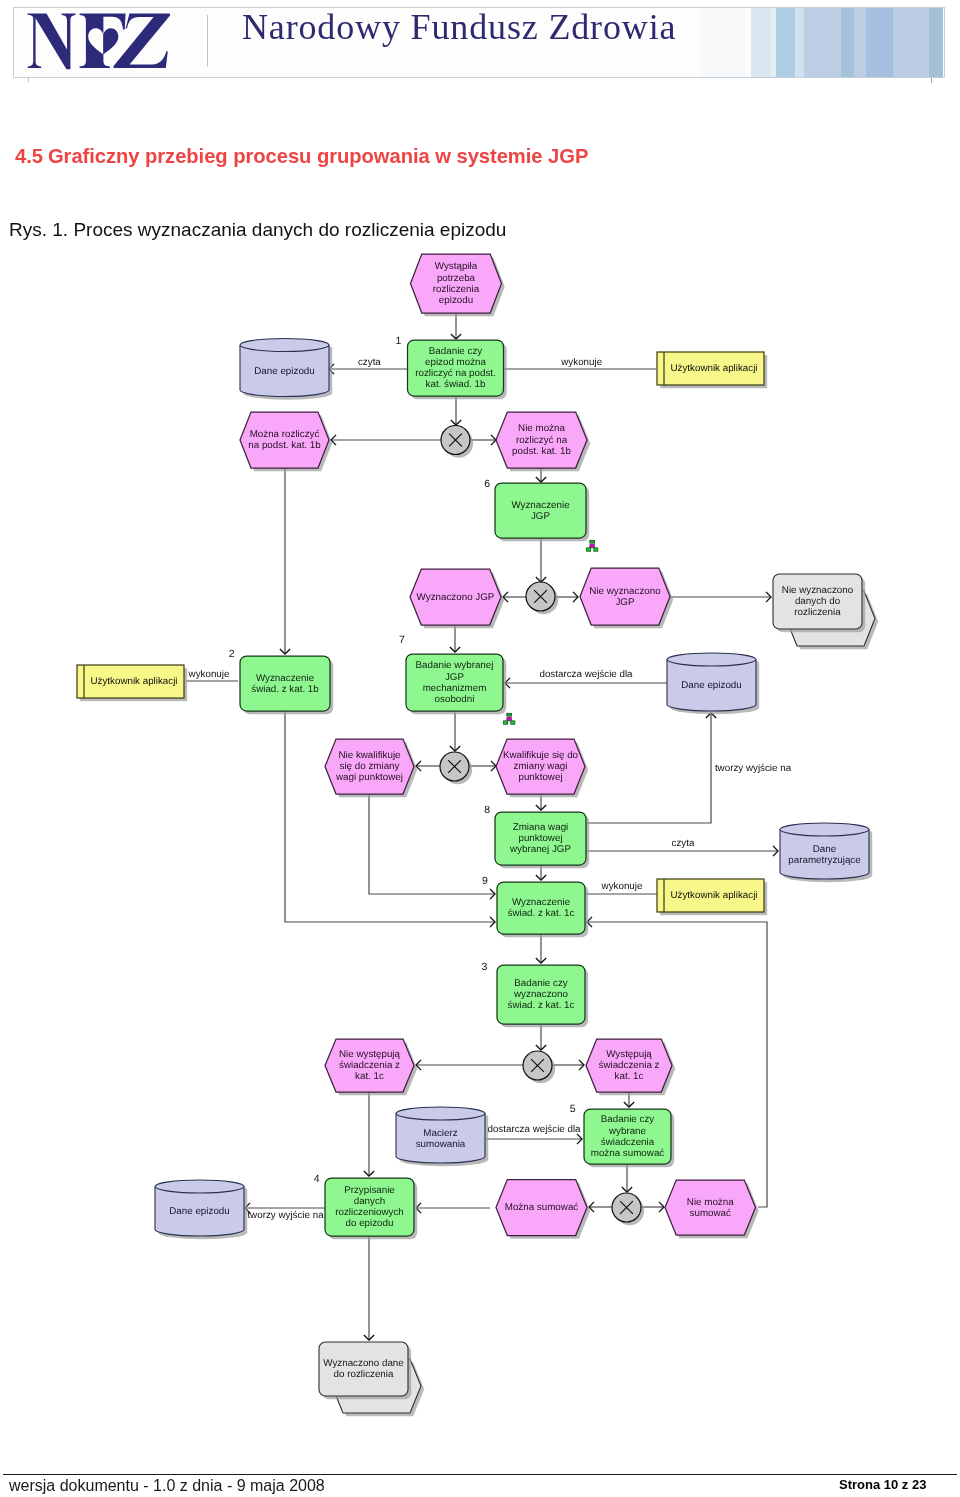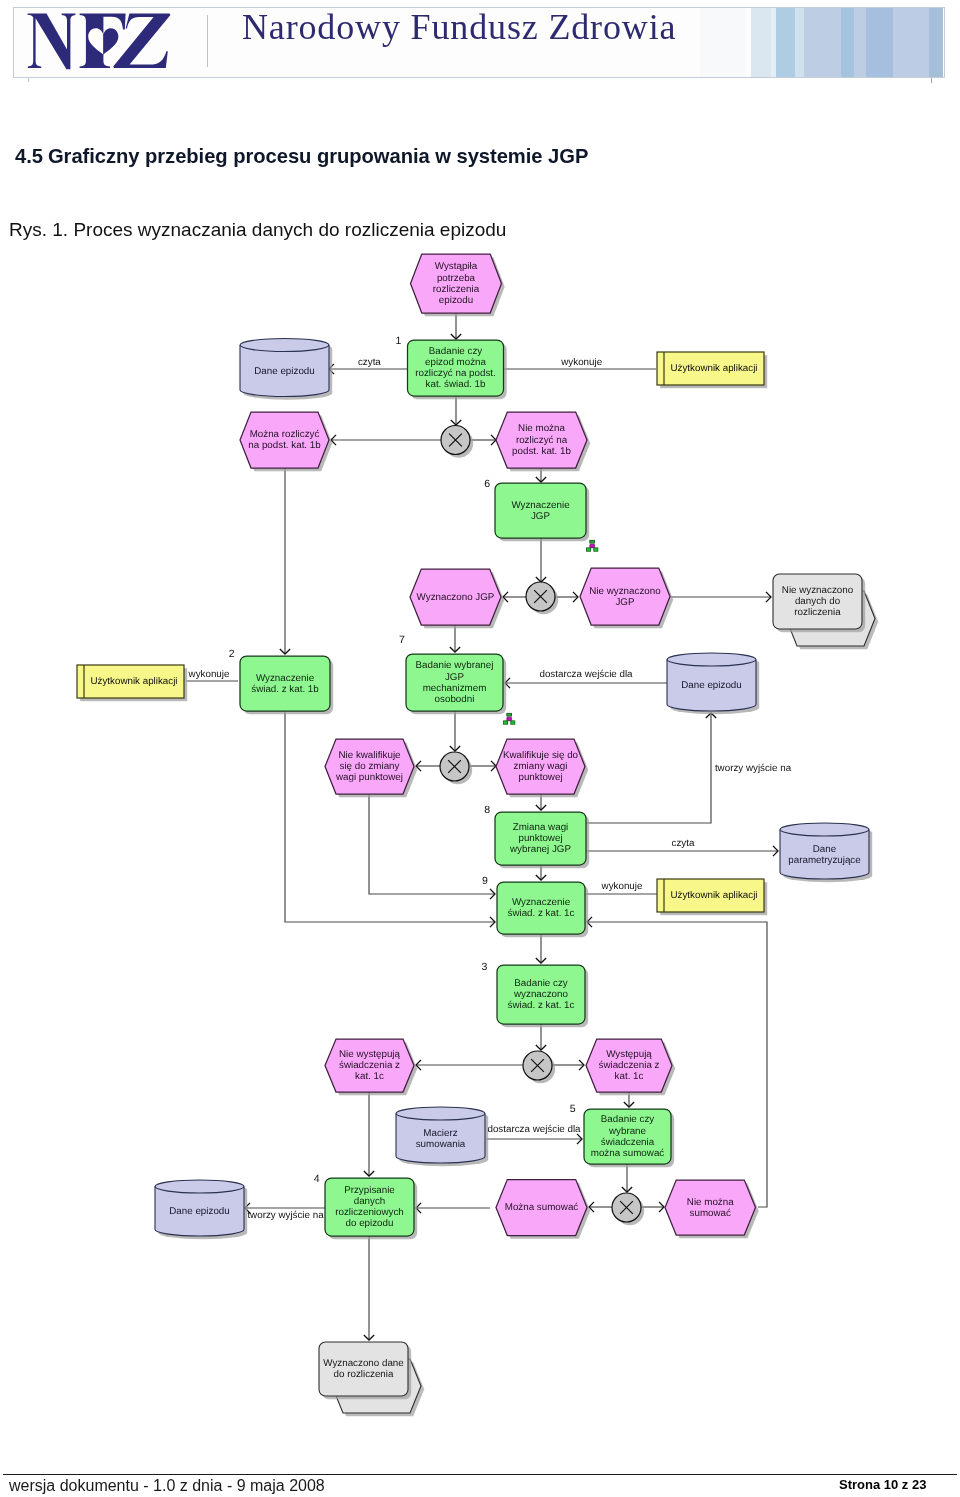--- a/index.html
+++ b/index.html
@@ -11,21 +11,21 @@
   .hdr-band{position:absolute;left:13px;top:7px;width:932px;height:71px;border:1px solid #c3ced9;box-sizing:border-box;background:#fdfdfd;}
   .hdr-tick-l{position:absolute;left:27.5px;top:78px;width:1px;height:4px;background:#b9c2cc;}
   .hdr-tick-r{position:absolute;left:931px;top:78px;width:1px;height:5px;background:#9aa3ad;}
   .logo-wrap{position:absolute;left:27px;top:11px;width:150px;height:62px;}
   .logo-sep{position:absolute;left:207.3px;top:15px;width:1.2px;height:52px;background:#bcc2cc;}
   .org-name{position:absolute;left:242px;top:5.5px;font-family:"Liberation Serif",serif;font-size:36px;color:#2d2a70;letter-spacing:.85px;white-space:nowrap;}
   .bars{position:absolute;left:700px;top:8px;width:243px;height:69px;}
   .bars i{position:absolute;top:0;height:69px;display:block;}
 
   
-  .h-title{position:absolute;left:15px;top:146px;font-size:20.2px;font-weight:bold;color:#0f172a;letter-spacing:-0.05px;white-space:nowrap;line-height:1;}
+  .h-title{position:absolute;left:15px;top:146px;font-size:20.2px;font-weight:bold;color:#ef4444;letter-spacing:-0.05px;white-space:nowrap;line-height:1;}
   .h-title .num{margin-right:5px;}
   .h-caption{position:absolute;left:9px;top:219.5px;font-size:19px;color:#121212;white-space:nowrap;line-height:1;}
 
   
   .ft-rule{position:absolute;left:3px;top:1474px;width:954px;height:1.3px;background:#1a1a1a;}
   .ft-left{position:absolute;left:9px;top:1478px;font-size:16px;font-weight:normal;color:#1a1a1a;white-space:nowrap;line-height:1;}
   .ft-right{position:absolute;left:839px;top:1478px;font-size:13px;font-weight:bold;color:#000;white-space:nowrap;line-height:1;}
 
   
   #diagram{position:absolute;left:0;top:0;width:960px;height:1497px;}

